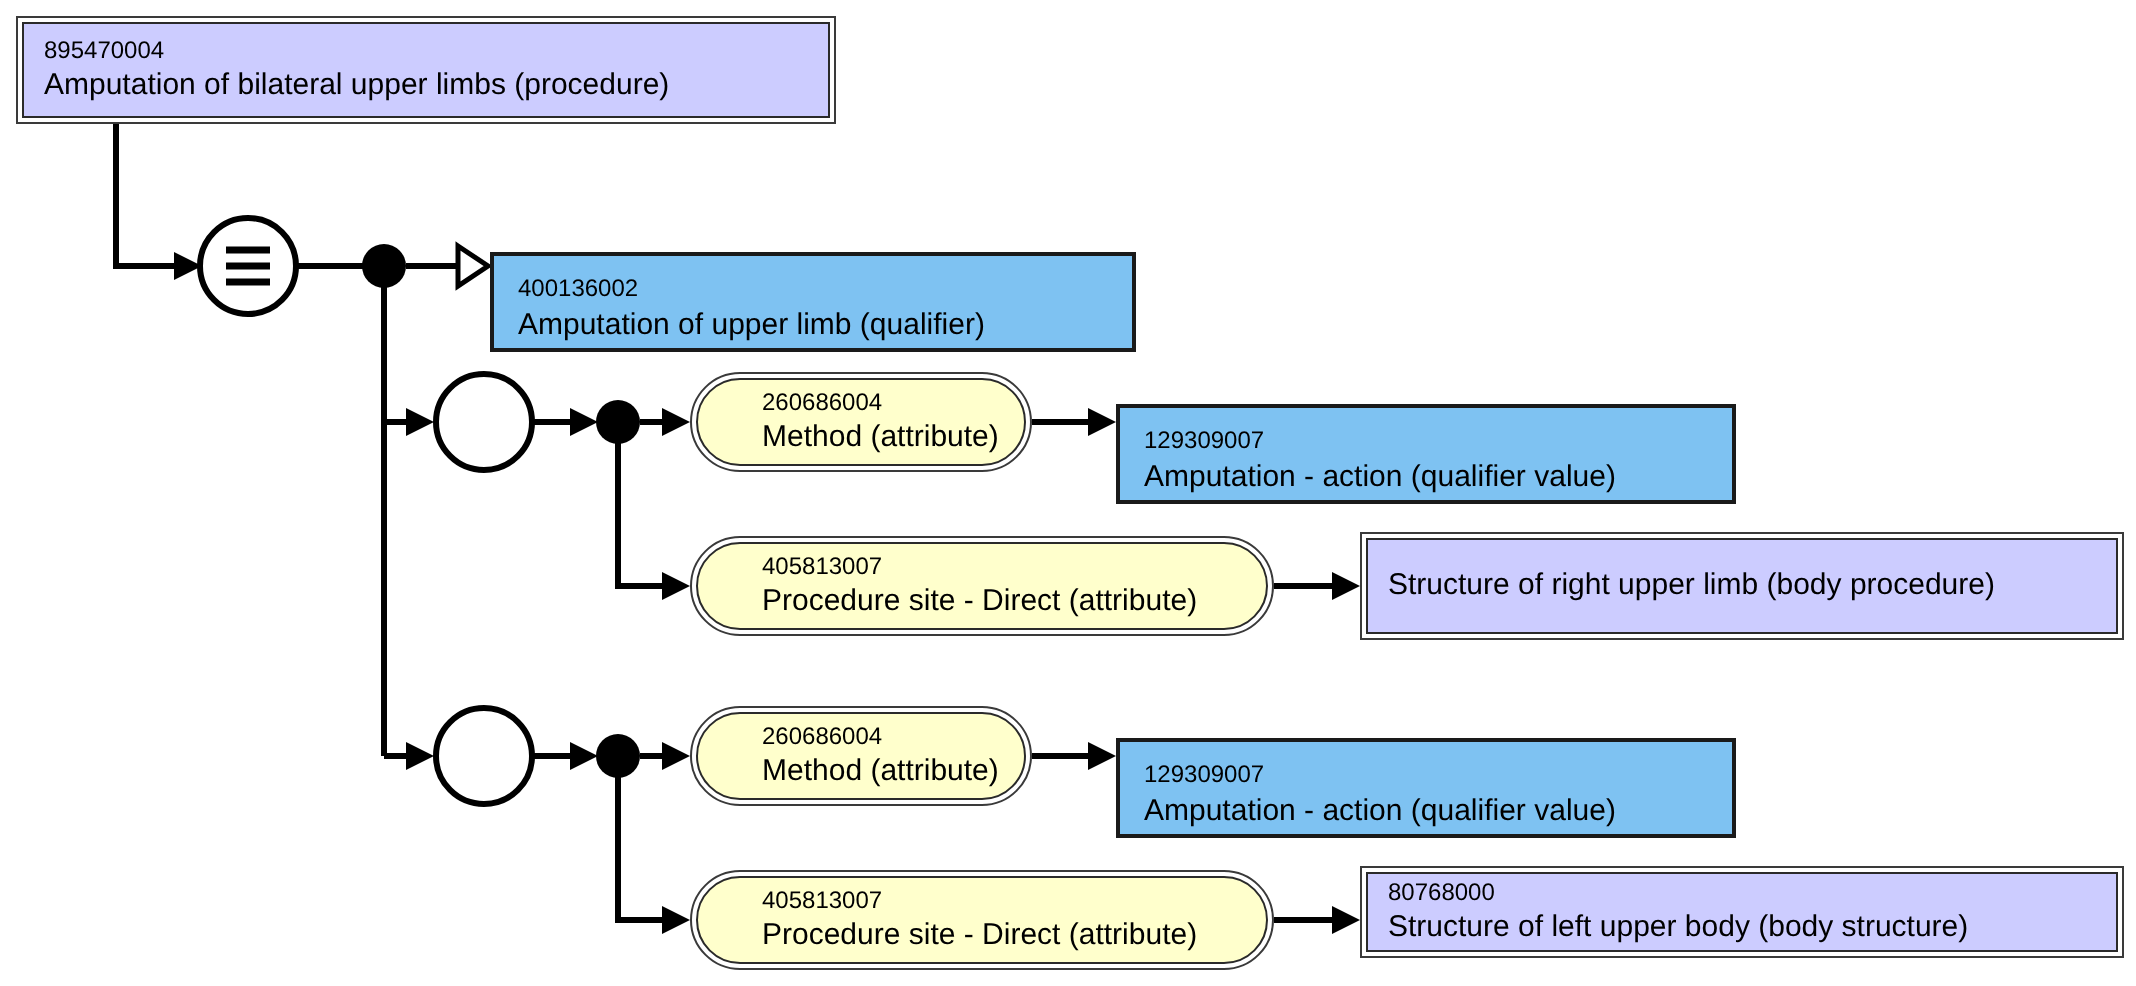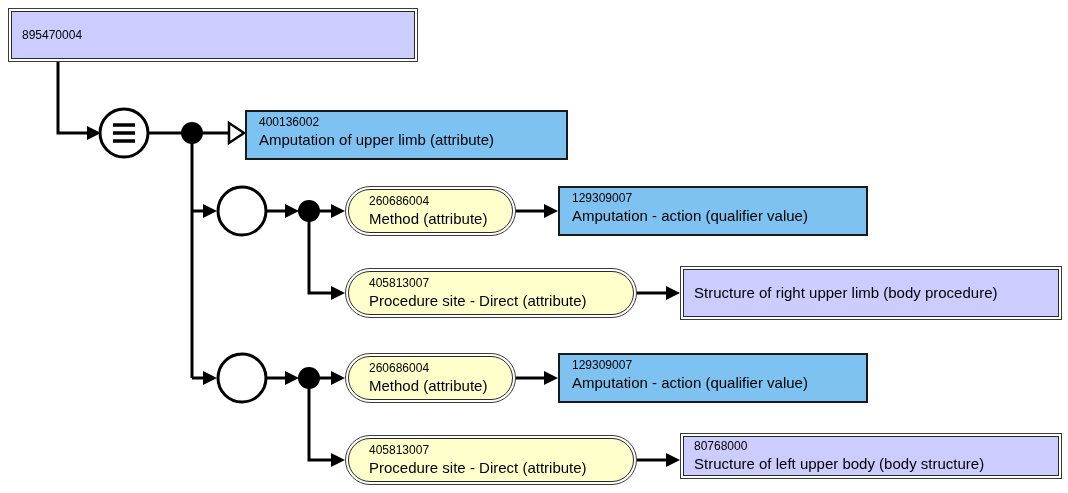--- a/index.html
+++ b/index.html
@@ -45,41 +45,42 @@
     flex-direction: column;
     justify-content: center;
     padding: 2px 10px;
   }
   
   .node.primitive {
     border: 2px solid #1a1a1a;
     background: #7ec2f2;
     display: flex;
     flex-direction: column;
-    justify-content: flex-start;
+    justify-content: flex-end;
     padding: 2px 12px;
+    margin-top: 16px;
   }
   
   .node.attribute {
     border: 1.5px solid #3a3a3a;
     border-radius: 27px;
     background: #ffffff;
     padding: 2px;
   }
   .node.attribute .inner {
     width: 100%;
     height: 100%;
     box-sizing: border-box;
     border: 1.5px solid #2a2a2a;
     border-radius: 24px;
     background: #ffffcc;
     display: flex;
     flex-direction: column;
     justify-content: center;
-    padding: 2px 20px;
+    padding: 2px 32px;
   }
   .sctid {
     font-size: 12px;
     color: #000000;
     line-height: 1.35;
     white-space: nowrap;
   }
   .term {
     font-size: 15px;
     color: #000000;
@@ -143,26 +144,27 @@
 
     <path d="M309 378 V460 H331" fill="none" stroke="#000" stroke-width="3"></path>
     <polygon points="331,453 345,460 331,467" fill="#000"></polygon>
     <line x1="637" y1="460" x2="666" y2="460" stroke="#000" stroke-width="3"></line>
     <polygon points="666,453 680,460 666,467" fill="#000"></polygon>
   </svg>
 
   <div class="node defined" style="left:8px; top:8px; width:410px; height:54px">
     <div class="inner">
       <div class="sctid">895470004</div>
+      <div class="term">Amputation of bilateral upper limbs (procedure)</div>
     </div>
   </div>
 
   <div class="node primitive" style="left:245px; top:110px; width:323px; height:50px">
     <div class="sctid">400136002</div>
-    <div class="term">Amputation of upper limb (attribute)</div>
+    <div class="term">Amputation of upper limb (qualifier)</div>
   </div>
 
   <div class="node attribute" style="left:345px; top:186px; width:171px; height:50px">
     <div class="inner">
       <div class="sctid">260686004</div>
       <div class="term">Method (attribute)</div>
     </div>
   </div>
   <div class="node primitive" style="left:558px; top:186px; width:310px; height:50px">
     <div class="sctid">129309007</div>

